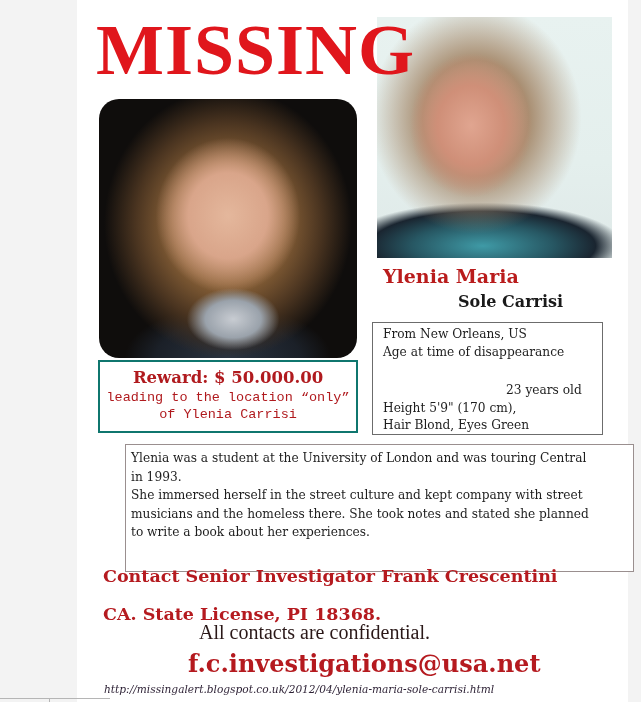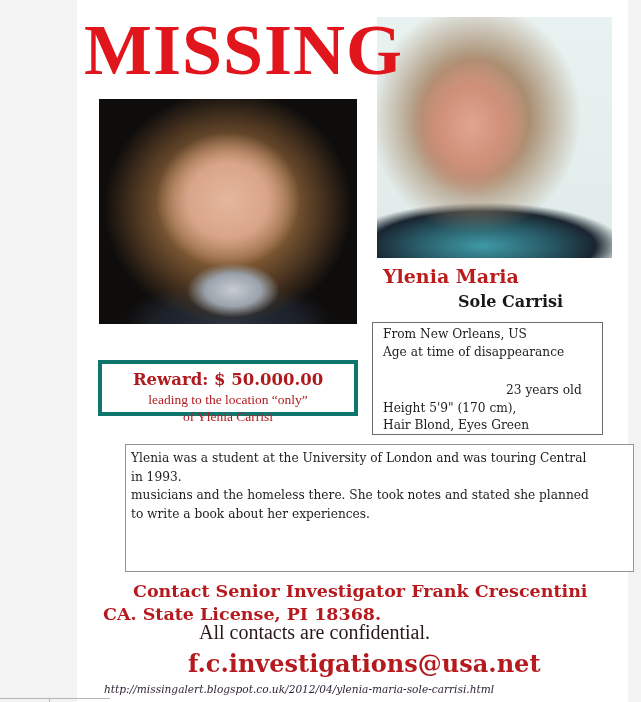--- a/index.html
+++ b/index.html
@@ -15,38 +15,39 @@
     }
     .right-gutter {
       position: absolute; left: 628px; top: 0; width: 13px; height: 702px;
       background: #f3f3f3;
     }
     .poster {
       position: absolute; left: 77px; top: 0; width: 551px; height: 702px;
       background: #ffffff;
     }
     .title {
-      position: absolute; left: 84px; top: 12px;
+      position: absolute; left: 96px; top: 12px;
       font-family: "Liberation Serif", "DejaVu Serif", serif;
       font-weight: bold; font-size: 72px; line-height: 76px;
       color: #e0161c; letter-spacing: 1px;
       z-index: 3;
     }
     
     .photo {
       position: absolute; overflow: hidden;
     }
     .photo-left {
-      left: 99px; top: 99px; width: 258px; height: 225px;
+      left: 99px; top: 99px; width: 258px; height: 259px;
       background:
         radial-gradient(ellipse 28% 30% at 50% 45%, #e4b79c 0%, #d9a58a 55%, rgba(217,165,138,0) 100%),
         radial-gradient(ellipse 18% 12% at 52% 85%, #c8ccd2 0%, #9aa2ab 60%, rgba(154,162,171,0) 100%),
         radial-gradient(ellipse 48% 52% at 50% 48%, #b48758 0%, #8a6238 45%, #4a3420 75%, rgba(20,16,12,0) 100%),
         radial-gradient(ellipse 40% 20% at 50% 100%, #2a3340 0%, #1b2028 70%, rgba(0,0,0,0) 100%),
         #0f0d0c;
+      border-radius: 20px;
     }
     .photo-right {
       left: 377px; top: 17px; width: 235px; height: 241px;
       background:
         radial-gradient(ellipse 26% 30% at 40% 45%, #e0a590 0%, #cf8f78 55%, rgba(207,143,120,0) 100%),
         radial-gradient(ellipse 45% 48% at 42% 42%, #c2a88a 0%, #a88d70 50%, rgba(168,141,112,0) 100%),
         radial-gradient(ellipse 60% 18% at 45% 95%, #3f9aa6 0%, #275763 50%, #1a2530 80%, rgba(26,37,48,0) 100%),
         linear-gradient(180deg, #e8f2f0 0%, #e4efed 60%, #dfe9e8 100%);
     }
     .photo-label {
@@ -70,50 +71,50 @@
       border: 1px solid #6c6c6c; background: #ffffff;
       box-sizing: border-box;
       padding: 3px 0 0 10px;
       font-family: "DejaVu Serif", serif; font-size: 12.2px; line-height: 17.6px;
       color: #1e1e1e;
     }
     .info-box div { white-space: nowrap; }
     .info-box .indent { padding-left: 123px; margin-top: 21px; }
     
     .reward-box {
-      position: absolute; left: 98px; top: 360px; width: 260px; height: 56px;
-      border: 4px solid #0f766e; box-sizing: border-box; background: #fff;
+      position: absolute; left: 98px; top: 360px; width: 260px; height: 73px;
+      border: 2px solid #0f766e; box-sizing: border-box; background: #fff;
       text-align: center; color: #b01a1e;
     }
     .reward-title {
       font-family: "DejaVu Serif", serif; font-weight: bold;
       font-size: 16.5px; line-height: 22px; margin-top: 5px;
       padding-left: 0px;
     }
     .reward-sub {
-      font-family: Liberation Serif, serif; font-size: 13.5px;
+      font-family: Liberation Mono, monospace; font-size: 13.5px;
       line-height: 17px;
     }
     
     .bio-box {
       position: absolute; left: 98px; top: 444px; width: 509px; height: 128px;
       border: 1px solid #9a8f8f; box-sizing: border-box; background: #fff;
       padding: 4px 0 0 5px;
       font-family: "DejaVu Serif", serif; font-size: 12.2px; line-height: 18.6px;
       color: #1e1e1e;
       margin-left: 27px;
     }
     .bio-box div { white-space: nowrap; }
     
     .contact-line {
       position: absolute; left: 103px;
       font-family: "DejaVu Serif", serif; font-weight: bold;
       color: #b51a1f; font-size: 17.5px; line-height: 22px; white-space: nowrap;
     }
-    .contact-1 { top: 580px; margin-left: 30px; }
+    .contact-1 { top: 565px; }
     .contact-2 { top: 603px; }
     .confidential {
       position: absolute; left: 199px; top: 620px;
       font-family: "Liberation Serif", serif; font-size: 20px; line-height: 24px;
       color: #2a1818; white-space: nowrap;
     }
     .email {
       position: absolute; left: 188px; top: 652px;
       font-family: "DejaVu Serif", serif; font-weight: bold;
       font-size: 24px; line-height: 24px; color: #b51a1f; white-space: nowrap;
@@ -164,20 +165,21 @@
 
 <div class="reward-box">
   <div class="reward-title">Reward: $ 50.000.00</div>
   <div class="reward-sub">leading to the location “only”</div>
   <div class="reward-sub">of Ylenia  Carrisi</div>
 </div>
 
 <div class="bio-box">
   <div>Ylenia was a student at the University of London and was touring Central</div>
   <div>in 1993.</div>
+  <div>She immersed herself in the street culture and kept company with street</div>
   <div>musicians and the homeless there.  She took notes and stated she planned</div>
   <div>to write a book about her experiences.</div>
 </div>
 
 <div class="contact-line contact-1">Contact Senior Investigator Frank Crescentini</div>
 <div class="contact-line contact-2">CA. State License, PI 18368.</div>
 <div class="confidential">All contacts are confidential.</div>
 <a class="email">f.c.investigations@usa.net</a>
 <a class="source-url">http://missingalert.blogspot.co.uk/2012/04/ylenia-maria-sole-carrisi.html</a>
 

